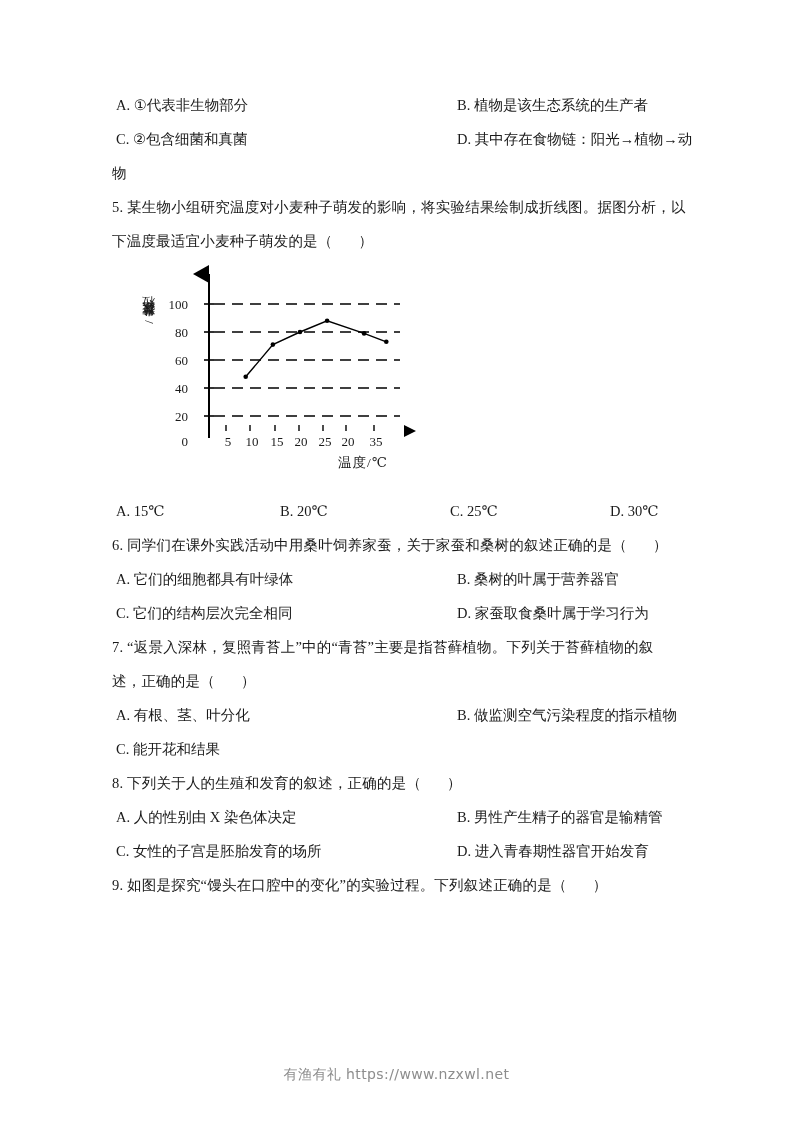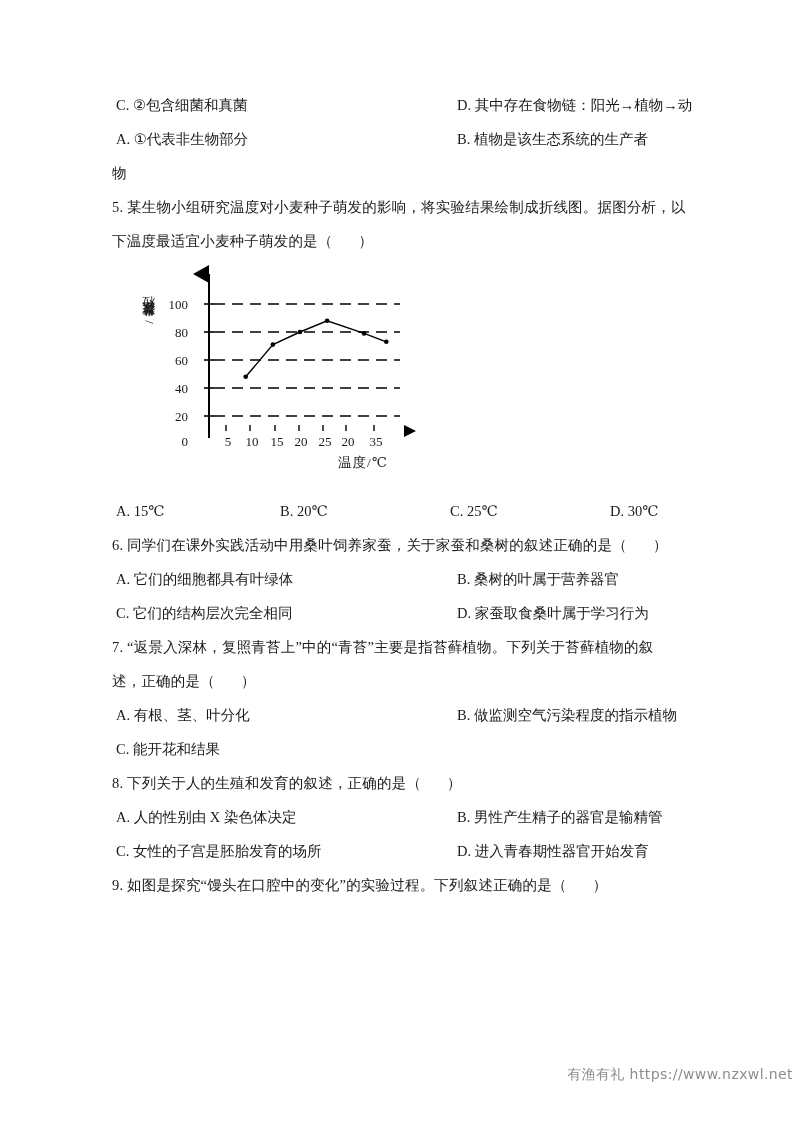--- a/index.html
+++ b/index.html
@@ -91,41 +91,41 @@
     font-size: 13px;
     text-align: center;
     width: 20px;
     font-family: "Liberation Serif", "DejaVu Serif", serif;
   }
   .footer {
     position: absolute;
     left: 0;
     top: 1066px;
     width: 793px;
-    text-align: right;
+    text-align: center;
     font-size: 14px;
     color: #8d8d8d;
     font-family: "DejaVu Sans", "Liberation Sans", sans-serif;
     letter-spacing: 0.4px;
   }
 </style>
 </head>
 <body>
 
 <div id="page">
 
   <div class="content">
 
     <div class="opt-row">
+      <span class="opt-col-a">A.  ①代表非生物部分</span>
+      <span class="opt-col-b">B.  植物是该生态系统的生产者</span>
+    </div>
+    <div class="opt-row">
       <span class="opt-col-a">C.  ②包含细菌和真菌</span>
       <span class="opt-col-b">D.  其中存在食物链：阳光→植物→动</span>
-    </div>
-    <div class="opt-row">
-      <span class="opt-col-a">A.  ①代表非生物部分</span>
-      <span class="opt-col-b">B.  植物是该生态系统的生产者</span>
     </div>
     <div class="qline">物</div>
 
     <div class="qline">5.  某生物小组研究温度对小麦种子萌发的影响，将实验结果绘制成折线图。据图分析，以</div>
     <div class="qline"><span>下温度最适宜小麦种子萌发的是（</span><span class="paren-gap"></span><span>）</span></div>
 
     <div class="chart-wrap">
       <div class="chart-box">
 
         <div class="y-axis-title">发芽数量/粒</div>

